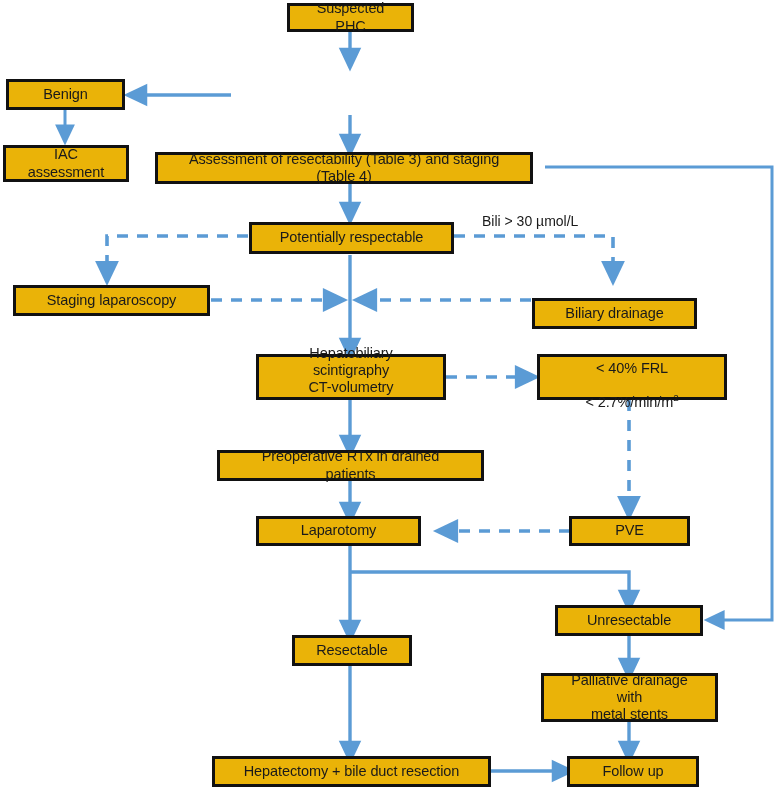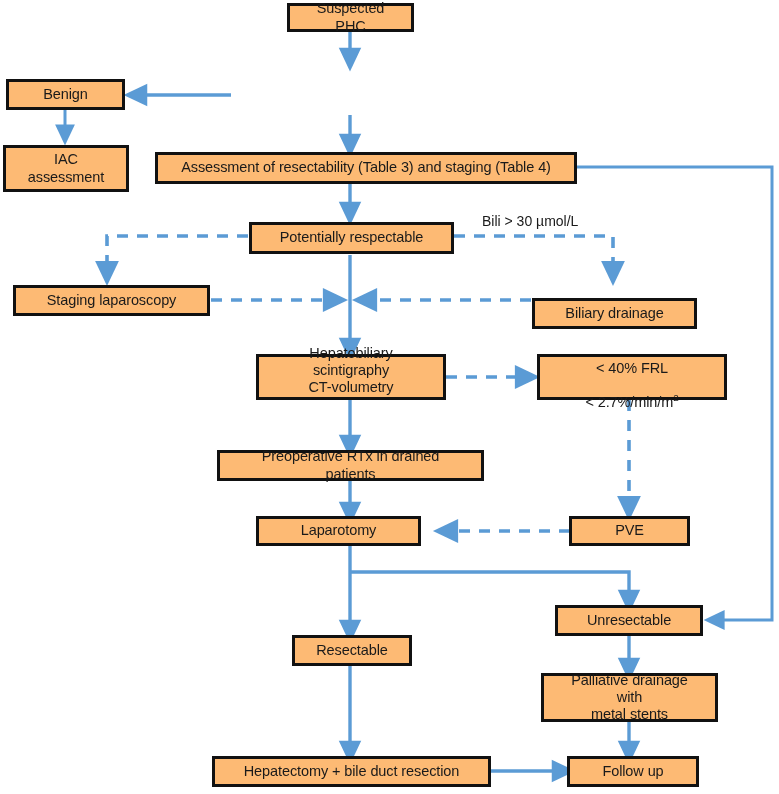--- a/index.html
+++ b/index.html
@@ -22,21 +22,21 @@
     position: absolute;
     left: 0;
     top: 0;
     width: 779px;
     height: 794px;
     pointer-events: none;
   }
   .node {
     position: absolute;
     box-sizing: border-box;
-    background: #fdba74;
+    background: #eab308;
     border: 3px solid #111111;
     display: flex;
     align-items: center;
     justify-content: center;
     text-align: center;
     color: #1a1a1a;
     font-size: 14.5px;
     line-height: 1.18;
     z-index: 5;
     padding: 1px 20px;
@@ -127,25 +127,25 @@
 
   <div class="node" style="left:287px; top:3px; width:127px; height:29px;">
     <span class="txt">Suspected PHC</span>
   </div>
 
 
   <div class="node" style="left:6px; top:79px; width:119px; height:31px;">
     <span class="txt">Benign</span>
   </div>
 
-  <div class="node" style="left:3px; top:145px; width:126px; height:47px;">
+  <div class="node" style="left:3px; top:145px; width:126px; height:37px;">
     <span class="txt">IAC assessment</span>
   </div>
 
-  <div class="node" style="left:155px; top:152px; width:422px; height:32px;">
+  <div class="node" style="left:155px; top:152px; width:378px; height:32px;">
     <span class="txt">Assessment of resectability (Table 3) and staging (Table 4)</span>
   </div>
 
   <div class="node" style="left:249px; top:222px; width:205px; height:32px;text-align:center;">
     <span class="txt">Potentially respectable</span>
   </div>
 
   <div class="node" style="left:13px; top:285px; width:197px; height:31px;">
     <span class="txt">Staging laparoscopy</span>
   </div>

